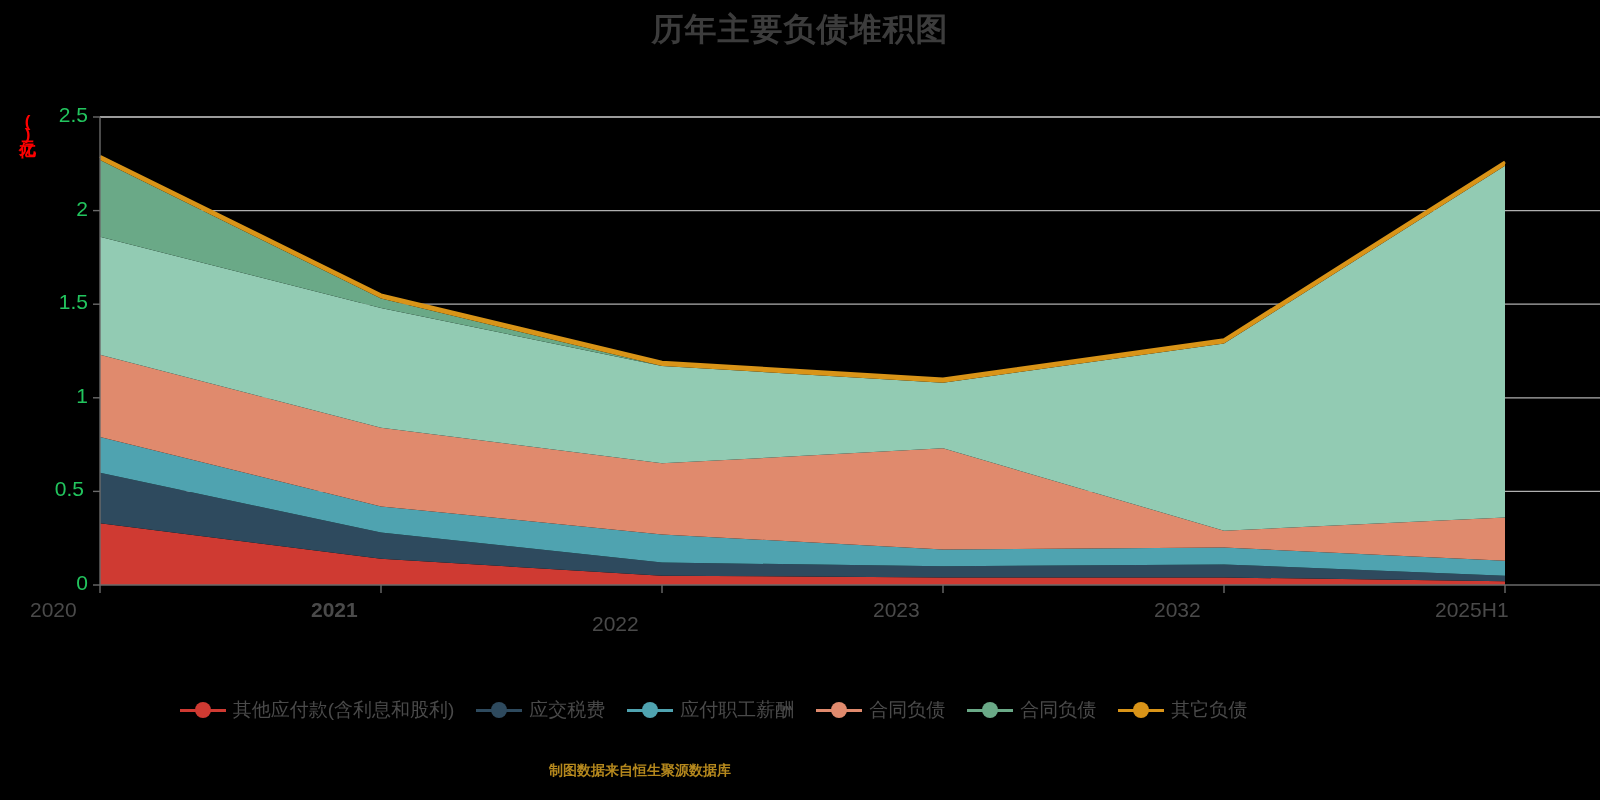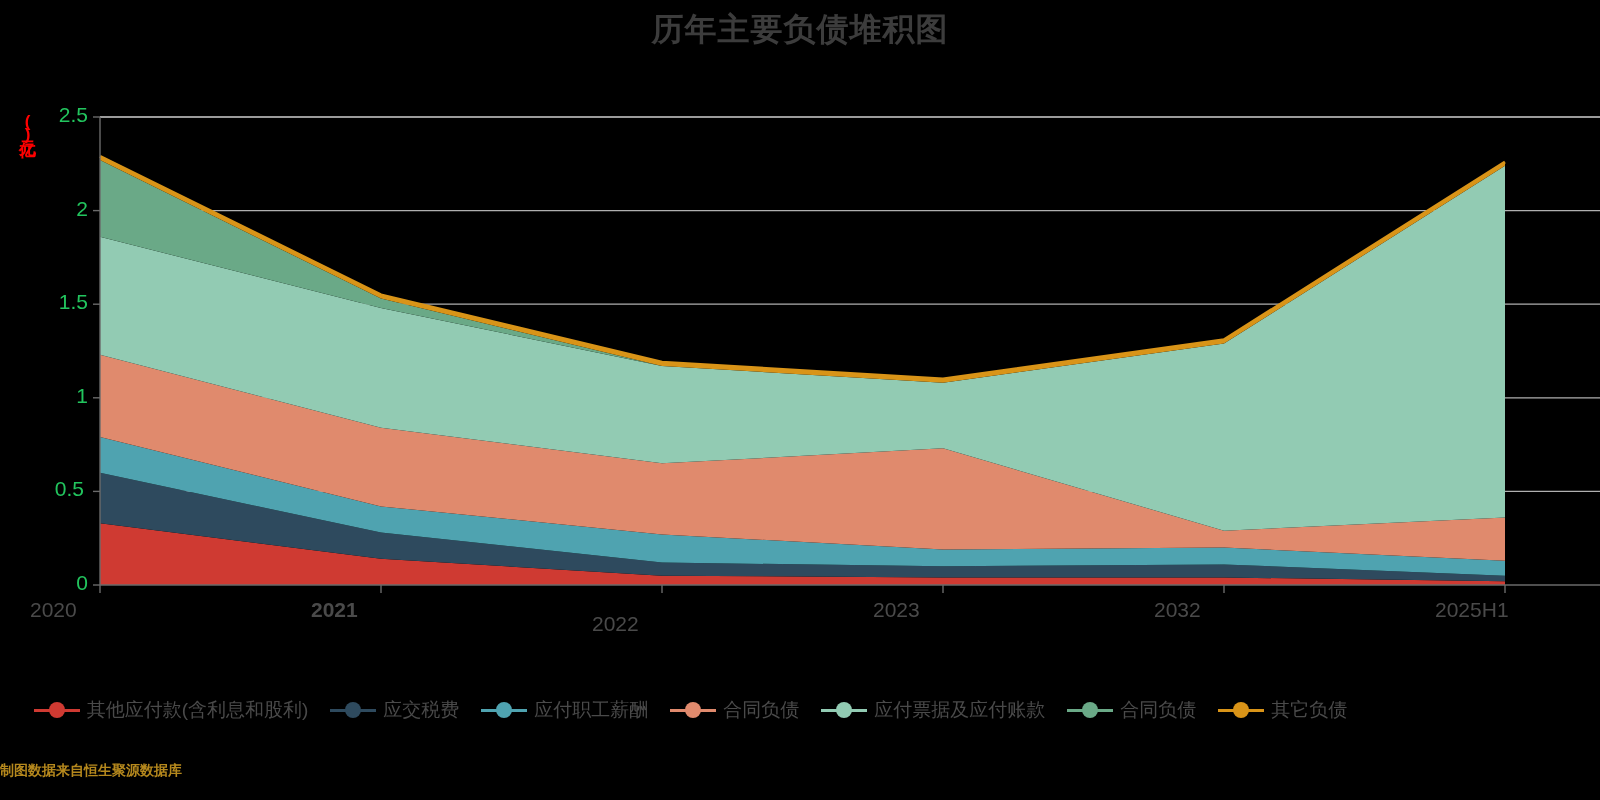--- a/index.html
+++ b/index.html
@@ -25,36 +25,37 @@
   .y-tick-label{
     position:absolute;text-align:right;width:64px;
     font-size:21px;color:#22c55e;
   }
   .x-tick-label{
     position:absolute;
     font-size:21px;color:#4a4a4a;
   }
 
   #legend{
-    position:absolute;left:9px;top:697px;width:1363px;
+    position:absolute;left:0;top:697px;width:1363px;
     display:flex;flex-direction:row;align-items:center;justify-content:center;
     gap:0px;
+    padding-left:32px;
   }
   .legend-item{display:flex;flex-direction:row;align-items:center;margin:0 11px;}
   .legend-marker{position:relative;width:46px;height:20px;display:inline-block;}
   .legend-marker .bar{
     position:absolute;top:9px;left:0;width:46px;height:2.5px;
   }
   .legend-marker .dot{
     position:absolute;top:2px;left:15px;width:16px;height:16px;border-radius:50%;
   }
   .legend-label{font-size:19px;color:#4a4a4a;margin-left:7px;white-space:nowrap;}
 
   #footer-note{
-    position:absolute;left:0;top:762px;width:1280px;
+    position:absolute;left:0;top:762px;width:1280px;text-align:center;
     font-size:14px;font-weight:bold;color:#b5881d;letter-spacing:0px;
   }
 </style>
 </head>
 <body>
 
 <div id="root">
 
   <div id="chart-title">历年主要负债堆积图</div>
 
@@ -143,27 +144,20 @@
       </div>
       <div class="legend-item">
         <span class="legend-marker">
           <span class="bar" style="background: rgb(224, 138, 109);"></span>
           <span class="dot" style="background: rgb(224, 138, 109);"></span>
         </span>
         <span class="legend-label">合同负债</span>
       </div>
       <div class="legend-item">
         <span class="legend-marker">
-          <span class="bar" style="background: rgb(146, 203, 179);"></span>
-          <span class="dot" style="background: rgb(146, 203, 179);"></span>
-        </span>
-        <span class="legend-label">应付票据及应付账款</span>
-      </div>
-      <div class="legend-item">
-        <span class="legend-marker">
           <span class="bar" style="background: rgb(106, 169, 135);"></span>
           <span class="dot" style="background: rgb(106, 169, 135);"></span>
         </span>
         <span class="legend-label">合同负债</span>
       </div>
       <div class="legend-item">
         <span class="legend-marker">
           <span class="bar" style="background: rgb(217, 148, 24);"></span>
           <span class="dot" style="background: rgb(217, 148, 24);"></span>
         </span>

